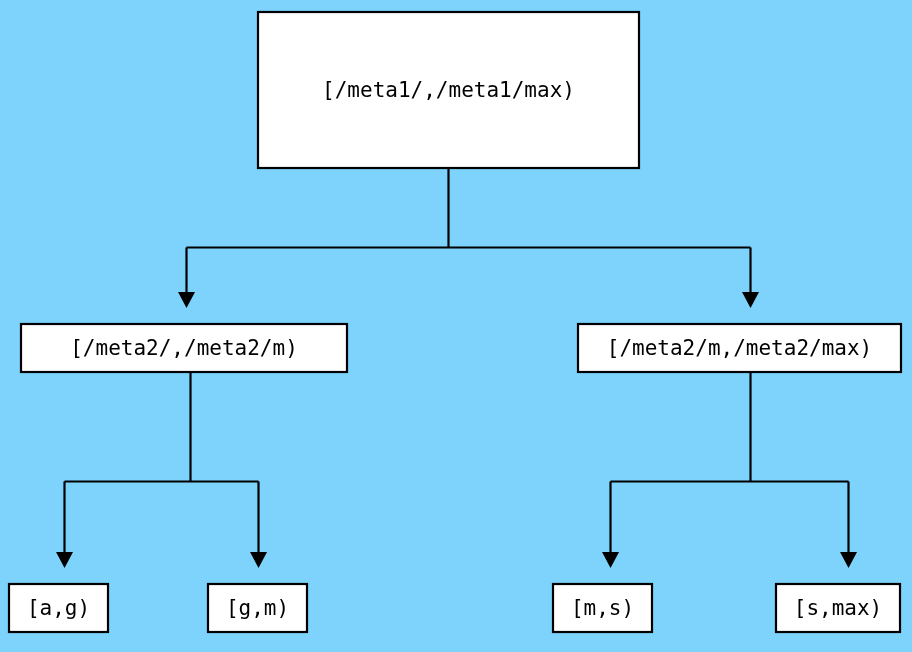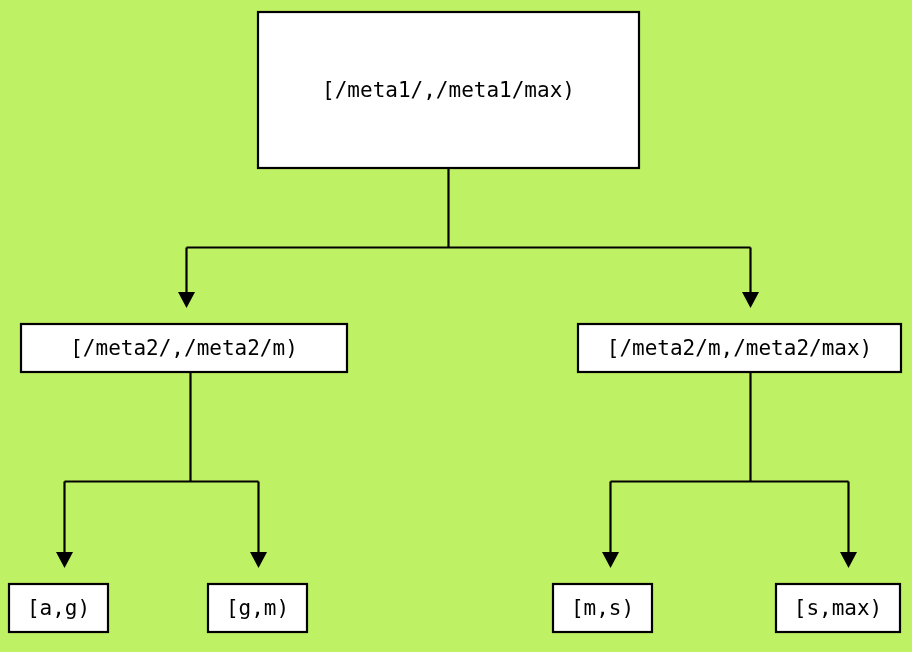--- a/index.html
+++ b/index.html
@@ -4,21 +4,21 @@
 <style>
   html, body {
     margin: 0;
     padding: 0;
     background: #ffffff;
   }
   #diagram-root {
     position: relative;
     width: 912px;
     height: 652px;
-    background: #bef264;
+    background: #7dd3fc;
     font-family: "DejaVu Sans Mono", monospace;
     overflow: hidden;
   }
   svg.tree-canvas {
     position: absolute;
     left: 0;
     top: 0;
     width: 912px;
     height: 652px;
     display: block;

